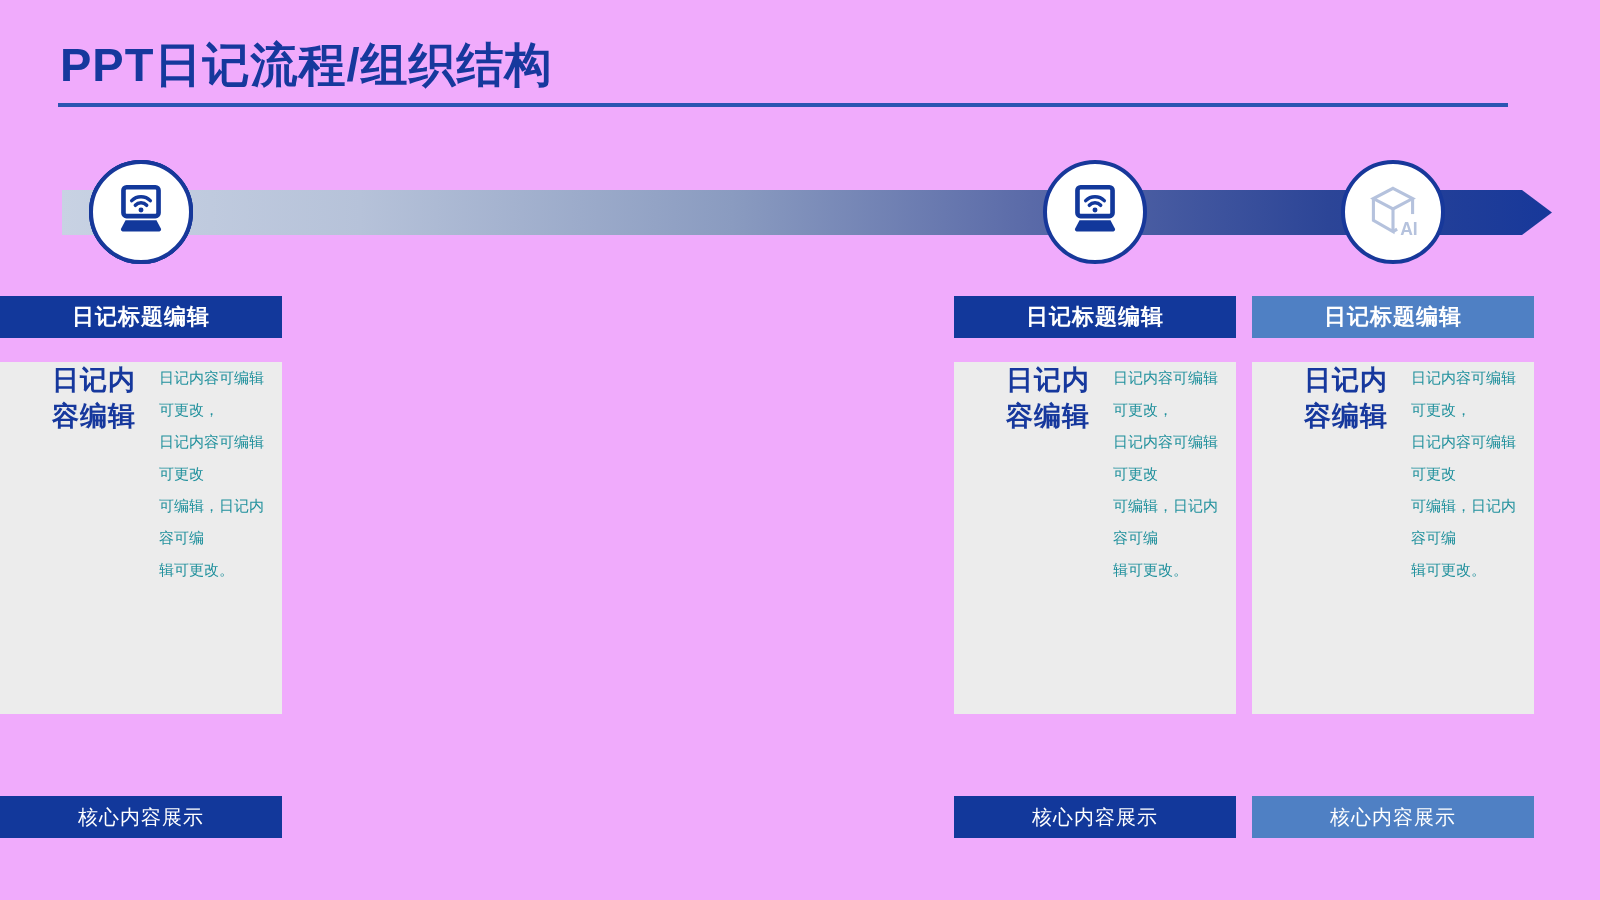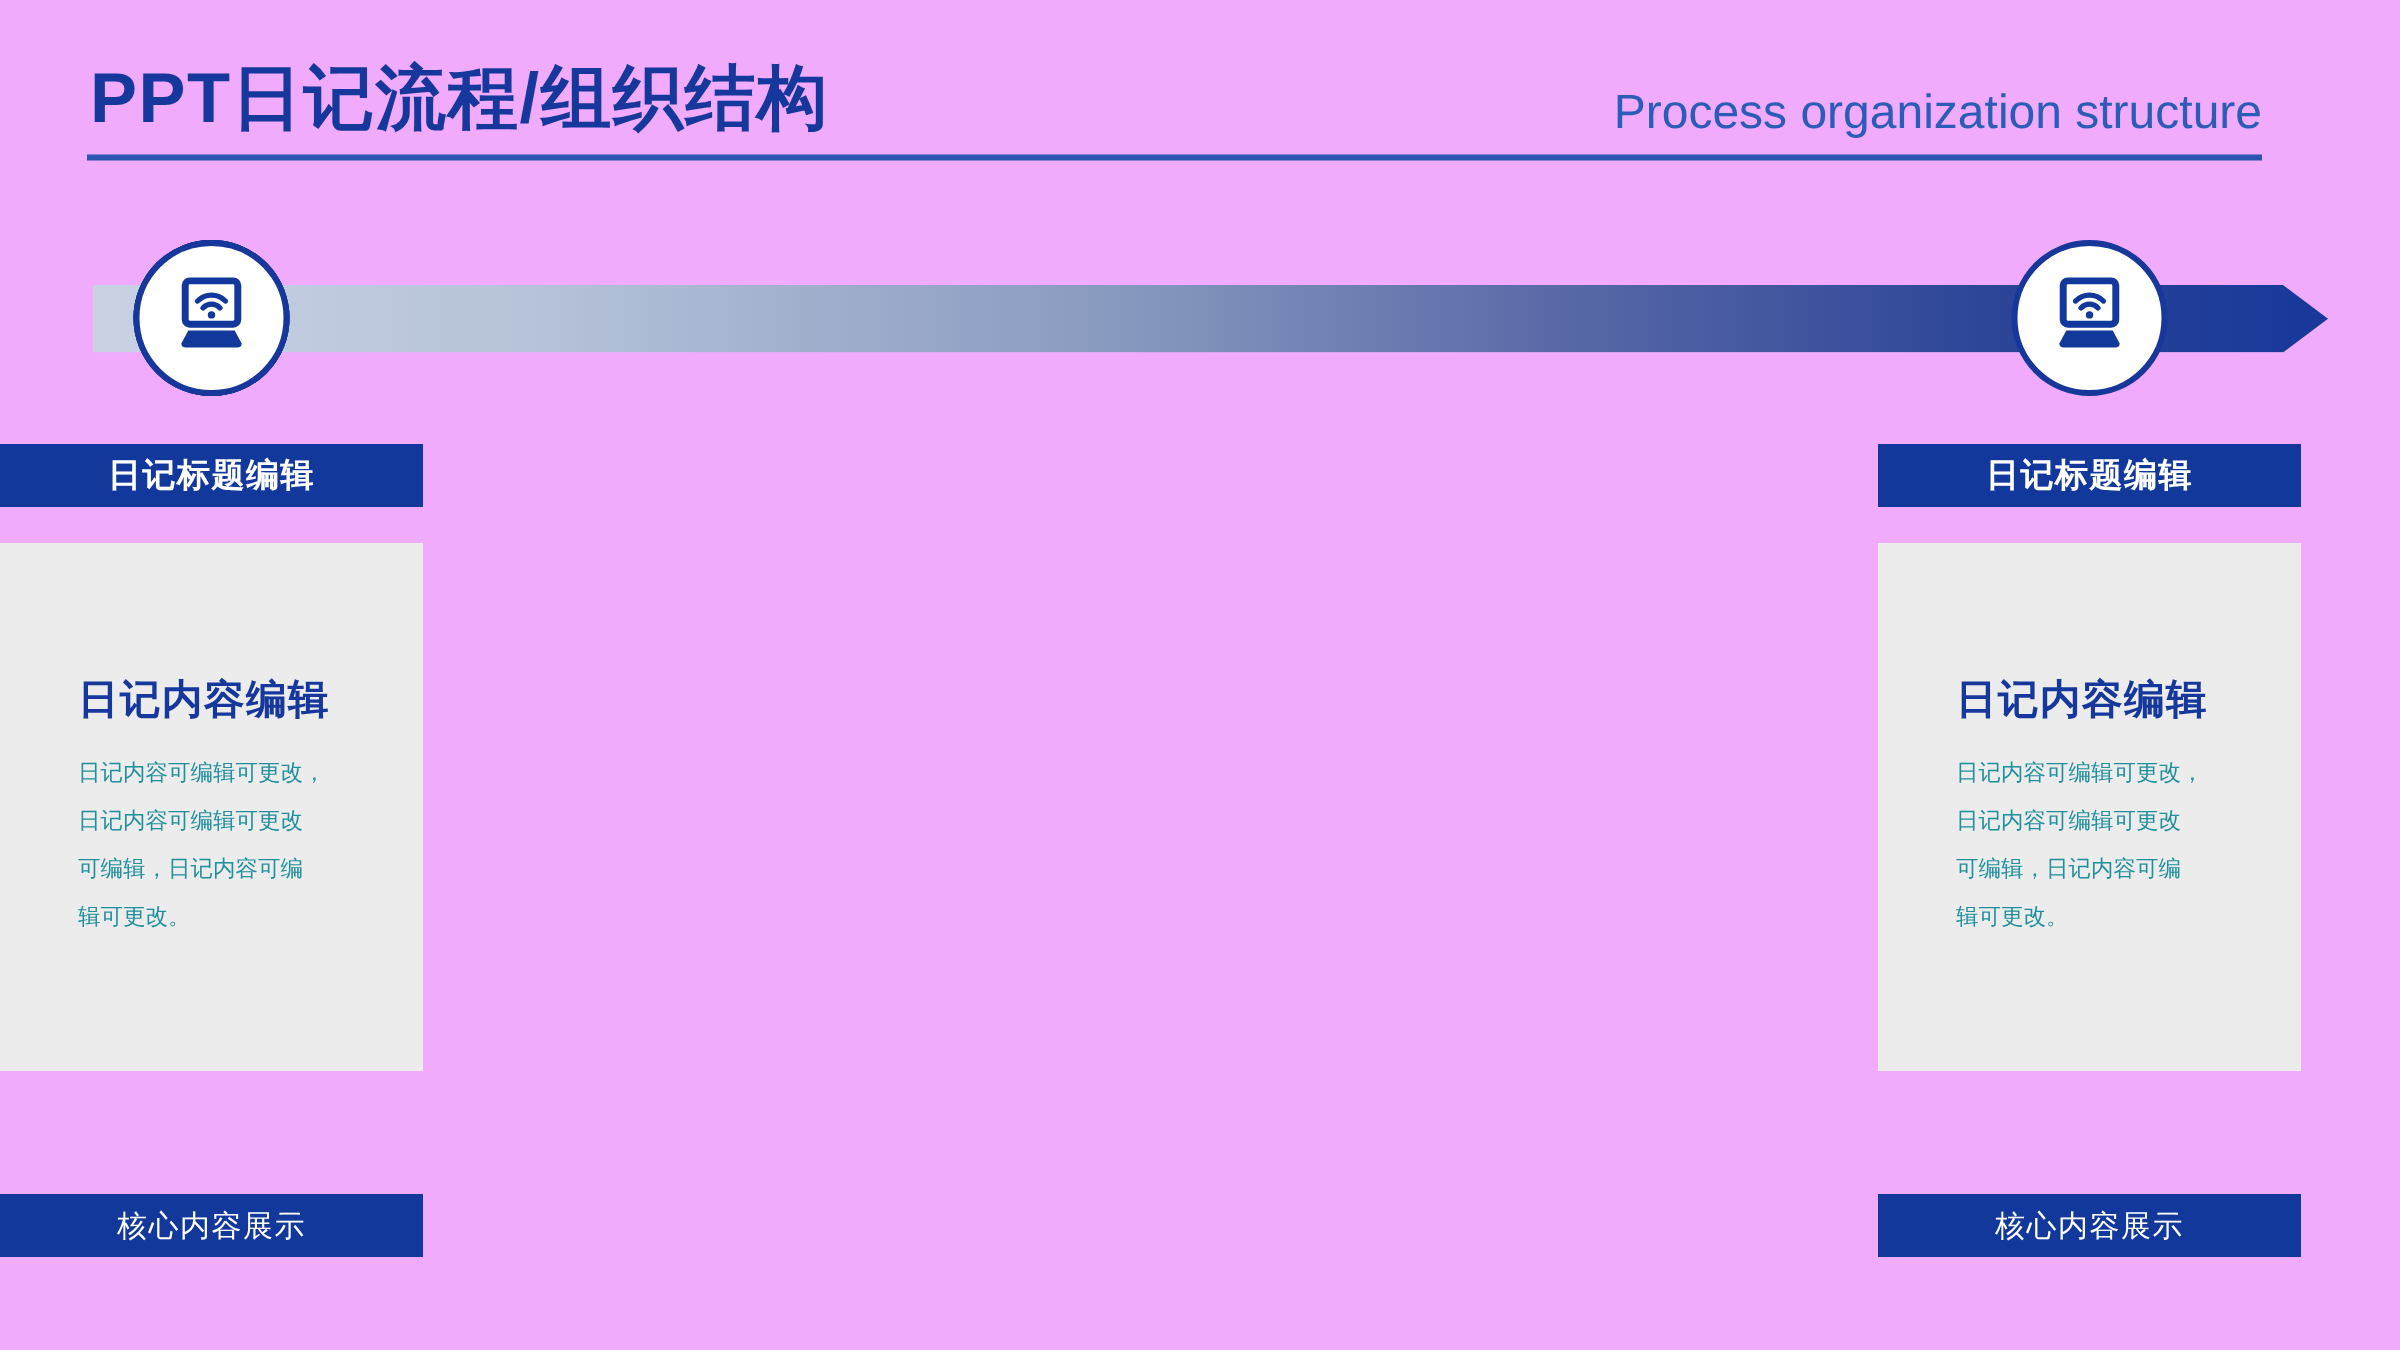--- a/index.html
+++ b/index.html
@@ -63,21 +63,21 @@
     background:var(--bar-color,#12389b);
     color:var(--bar_text,#fff);
     font-size:22px; font-weight:700;
     display:flex; align-items:center; justify-content:center;
     letter-spacing:1px;
   }
 
   .content-card {
     position:absolute; left:0; top:202px; width:282px; height:352px;
     background:var(--card_bg,#ececec);
-    display:flex; flex-direction:column; justify-content:center;
+    display:flex; flex-direction:row; justify-content:center;
     padding:0 18px 0 52px;
   }
   .card-title {
     font-size:27px; font-weight:800; color:var(--card_title,#16389d);
     margin-bottom:16px; letter-spacing:1px;
   }
   .card-body {
     font-size:15px; line-height:32px; color:var(--card_body,#1f909c);
     white-space:pre-line;
   }
@@ -91,21 +91,20 @@
     letter-spacing:1px;
     margin-top:44px;
   }
 </style>
 </head>
 <body>
 
 <div id="canvas">
 
   <div class="page-title">PPT日记流程/组织结构</div>
-  <div class="page-subtitle">Process organization structure</div>
   <div class="title-divider"></div>
 
   <div class="arrow-band"></div>
 
   <div class="column" style="--bar-color: #12389b; --icon-color: #12389b;">
     <div class="step-circle">
       <span class="icon">
         <svg viewBox="0 0 64 64" aria-hidden="true">
           <rect x="15" y="8" width="34" height="28" rx="3" fill="none" stroke="currentColor" stroke-width="4.5"></rect>
           <path d="M23 21 a12.5 12.5 0 0 1 18 0" fill="none" stroke="currentColor" stroke-width="3.4" stroke-linecap="round"></path>

